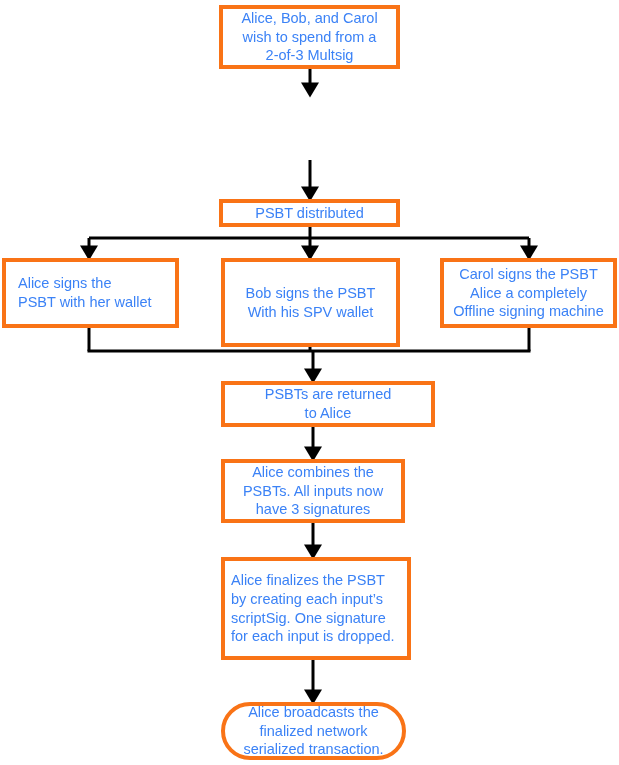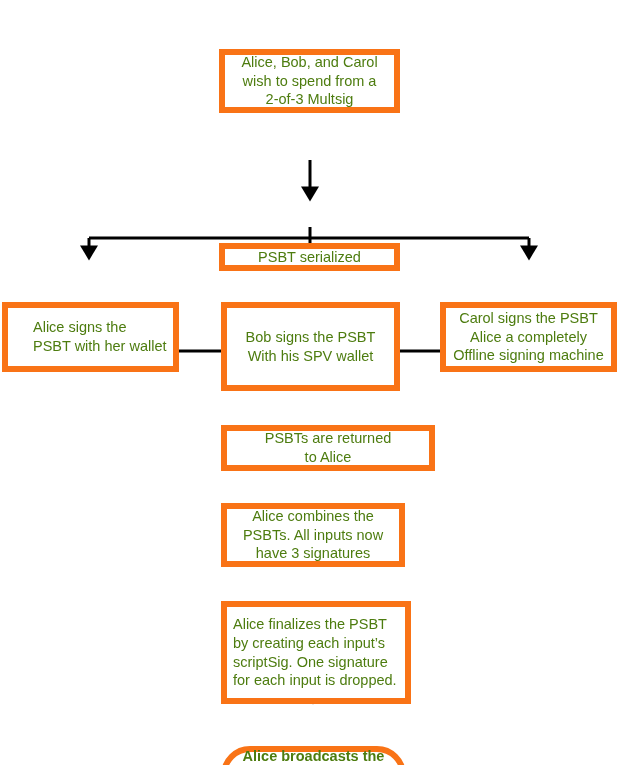--- a/index.html
+++ b/index.html
@@ -20,40 +20,38 @@
   #edges {
     position: absolute;
     left: 0;
     top: 0;
     width: 619px;
     height: 765px;
   }
   .node {
     position: absolute;
     box-sizing: border-box;
-    border: 6px solid #f97316;
+    border: 4px solid #f97316;
     background: #ffffff;
-    color: #4d7c0f;
+    color: #3b82f6;
     display: flex;
     align-items: center;
     justify-content: center;
     text-align: center;
     font-size: 14.5px;
     line-height: 1.30;
     padding: 3px 6px;
     z-index: 2;
-    margin-top: 44px;
   }
   .node span {
     display: block;
     white-space: pre-line;
   }
   .terminal {
     border-radius: 40px;
-    font-weight: bold;
   }
 </style>
 </head>
 <body>
 
 <div id="canvas">
 
   <svg id="edges" viewBox="0 0 619 765" xmlns="http://www.w3.org/2000/svg">
     <defs>
       <marker id="arrow" markerWidth="10" markerHeight="10" refX="1.2" refY="3" orient="auto" markerUnits="strokeWidth">
@@ -99,24 +97,24 @@
   </svg>
 
   <div class="node" style="left:219px; top:5px; width:181px; height:64px;">
     <span>Alice, Bob, and Carol
 wish to spend from a
 2-of-3 Multsig</span>
   </div>
 
 
   <div class="node" style="left:219px; top:199px; width:181px; height:28px;">
-    <span>PSBT serialized</span>
+    <span>PSBT distributed</span>
   </div>
 
-  <div class="node" style="left:2px; top:258px; width:177px; height:70px; justify-content:flex-start; text-align:left; padding-left:25px;">
+  <div class="node" style="left:2px; top:258px; width:177px; height:70px; justify-content:flex-start; text-align:left; padding-left:12px;">
     <span>Alice signs the
 PSBT with her wallet</span>
   </div>
 
   <div class="node" style="left:221px; top:258px; width:179px; height:89px;">
     <span>Bob signs the PSBT
 With his SPV wallet</span>
   </div>
 
   <div class="node" style="left:440px; top:258px; width:177px; height:70px;">

